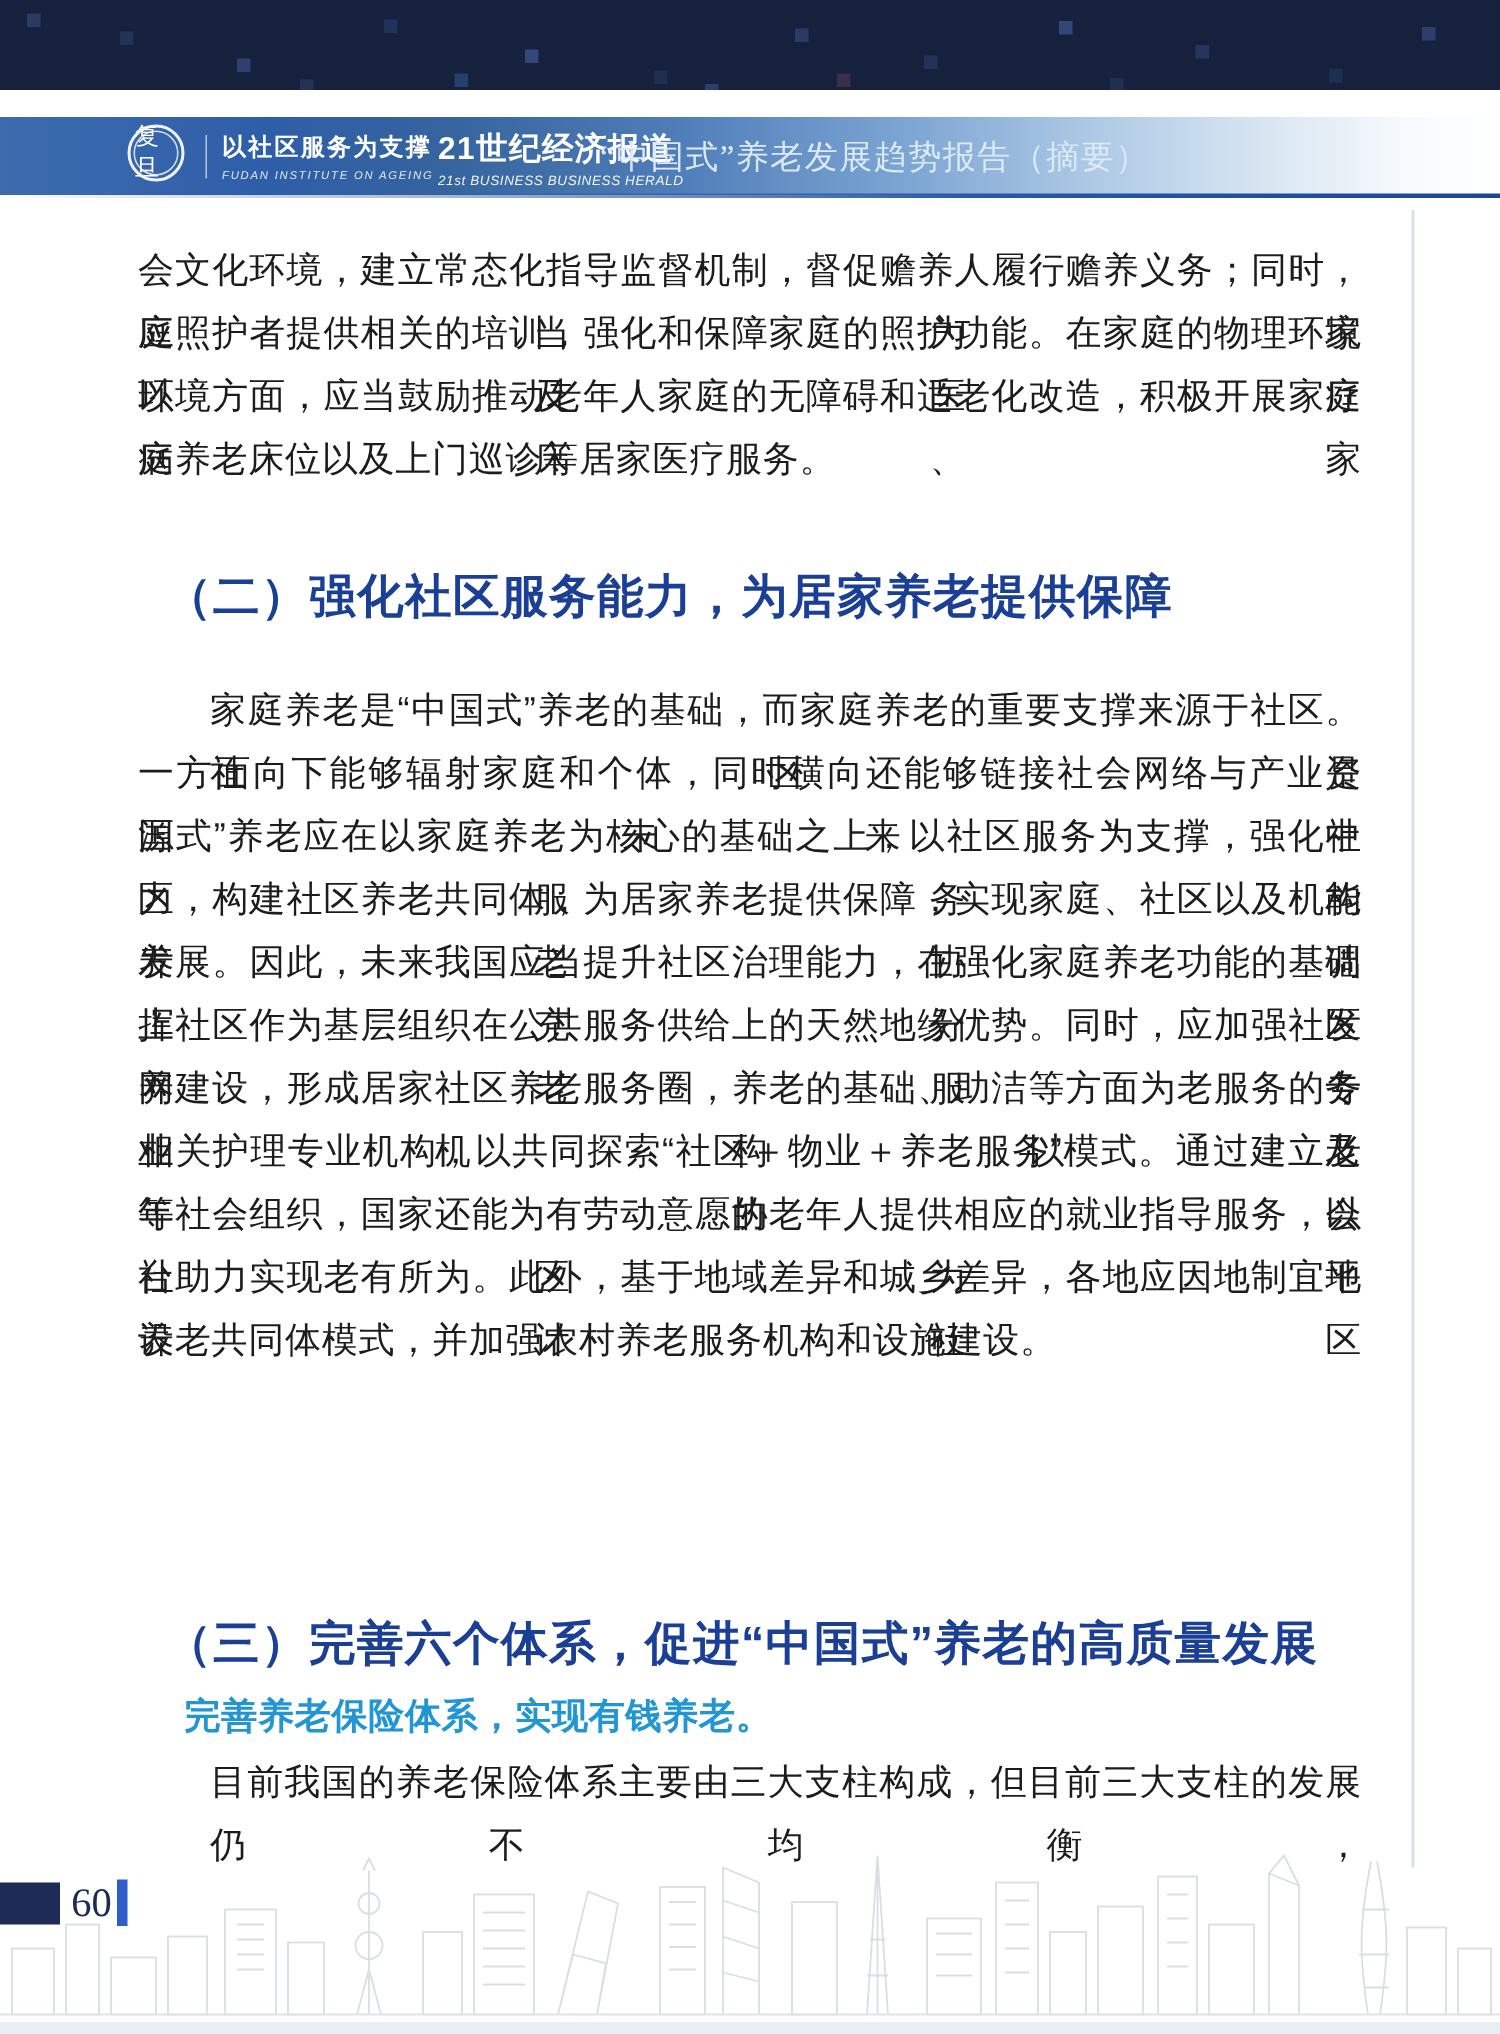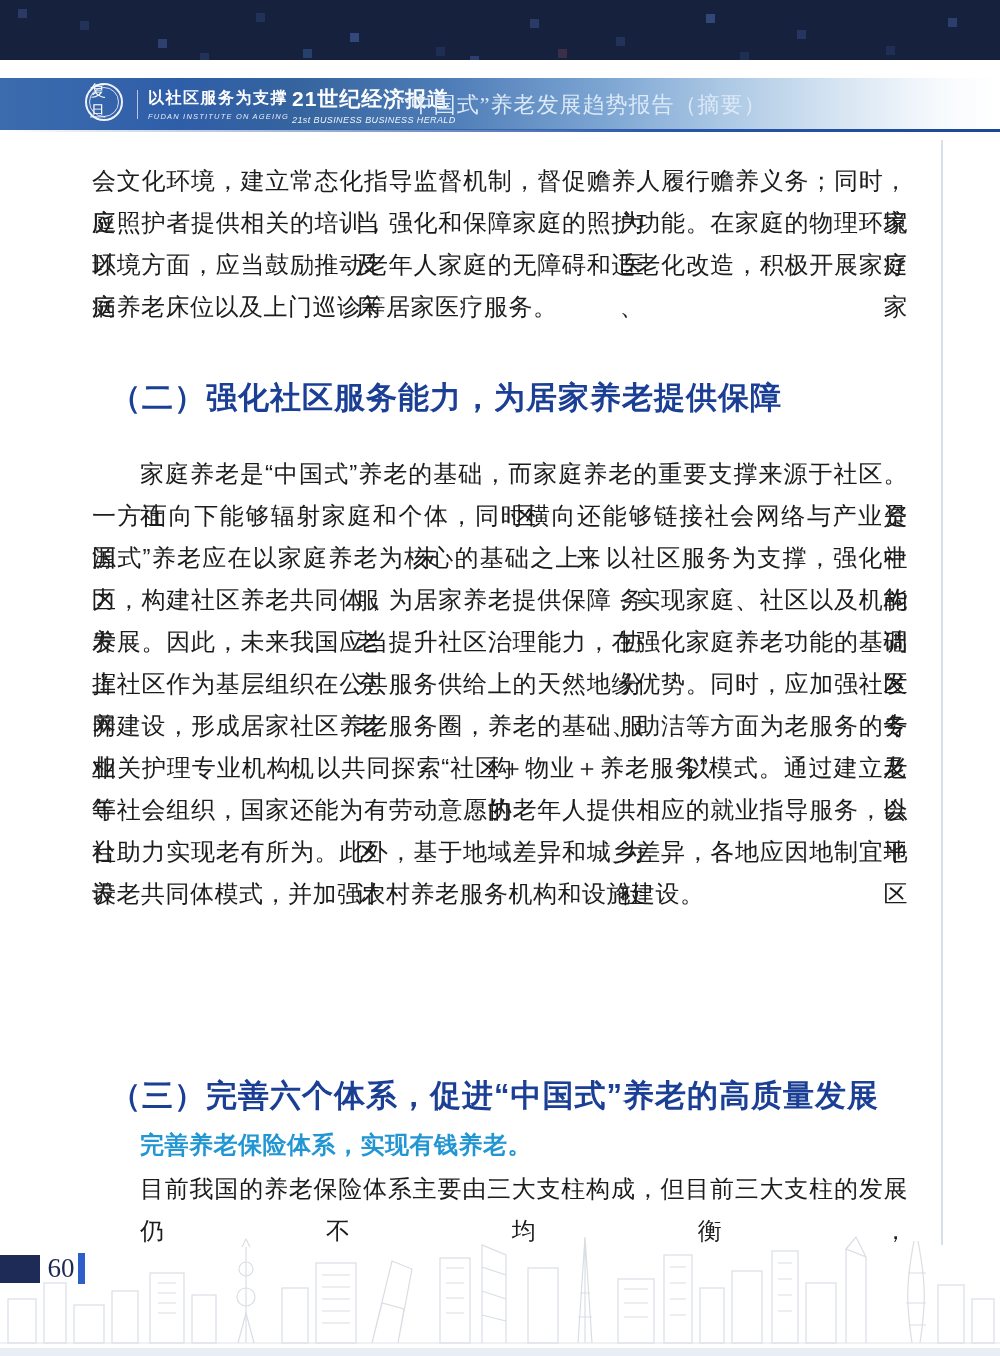--- a/index.html
+++ b/index.html
@@ -45,21 +45,21 @@
     text-align:justify;text-align-last:justify;letter-spacing:.5px;}
   .line.first{padding-left:48px;width:768px;}
   .line.end{text-align-last:left;}
   .p1{top:160px;}
   .p2{top:453px;}
   .p3{top:1168px;}
   .section-heading{position:absolute;left:110px;height:44px;line-height:44px;white-space:nowrap;
     font-size:31px;font-weight:bold;color:#1a3f94;letter-spacing:1px;}
   .h2{top:376px;}
   .h3{top:1074px;}
-  .sub-heading{position:absolute;left:140px;top:1130px;height:30px;line-height:30px;white-space:nowrap;
+  .sub-heading{position:absolute;left:123px;top:1130px;height:30px;line-height:30px;white-space:nowrap;
     font-size:24px;font-weight:bold;color:#2196d3;letter-spacing:.5px;}
 
   
   .page-num-block{position:absolute;left:0;top:1255px;width:40px;height:28px;background:#1d2b56;}
   .page-num{position:absolute;left:46px;top:1251px;width:30px;height:34px;line-height:34px;
     font-family:"Liberation Serif","DejaVu Serif",serif;font-size:27px;color:#1c2b55;text-align:center;}
   .page-num-bar{position:absolute;left:78px;top:1253px;width:7px;height:31px;background:#2e5ec9;}
   .skyline{position:absolute;left:0;top:1233px;width:1000px;height:112px;}
   .bottom-strip{position:absolute;left:0;top:1348px;width:1000px;height:8px;background:#e9eef5;}
 </style>

